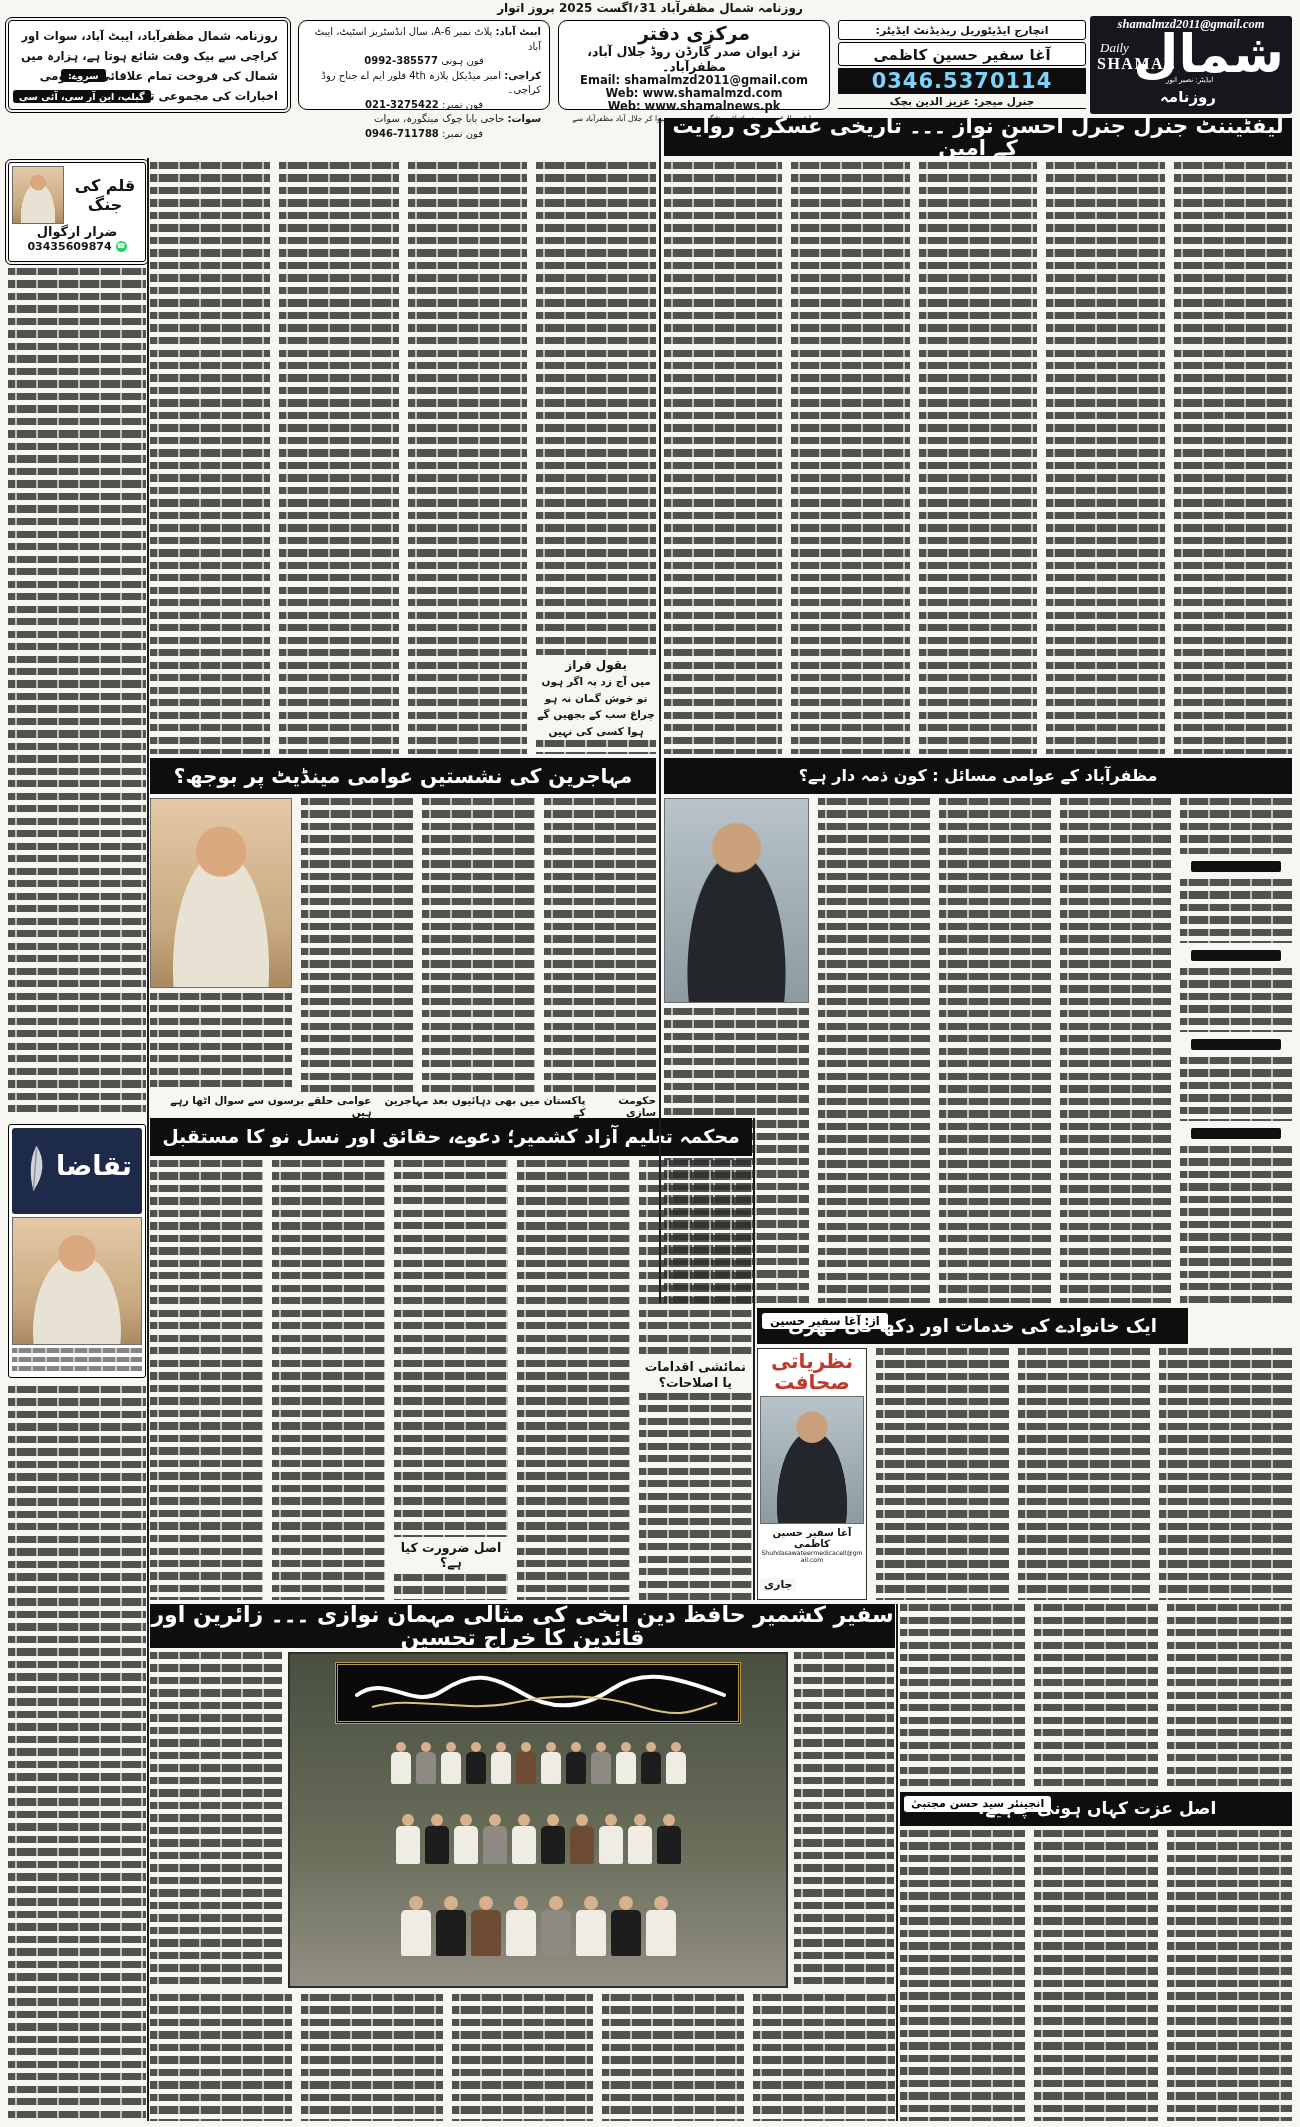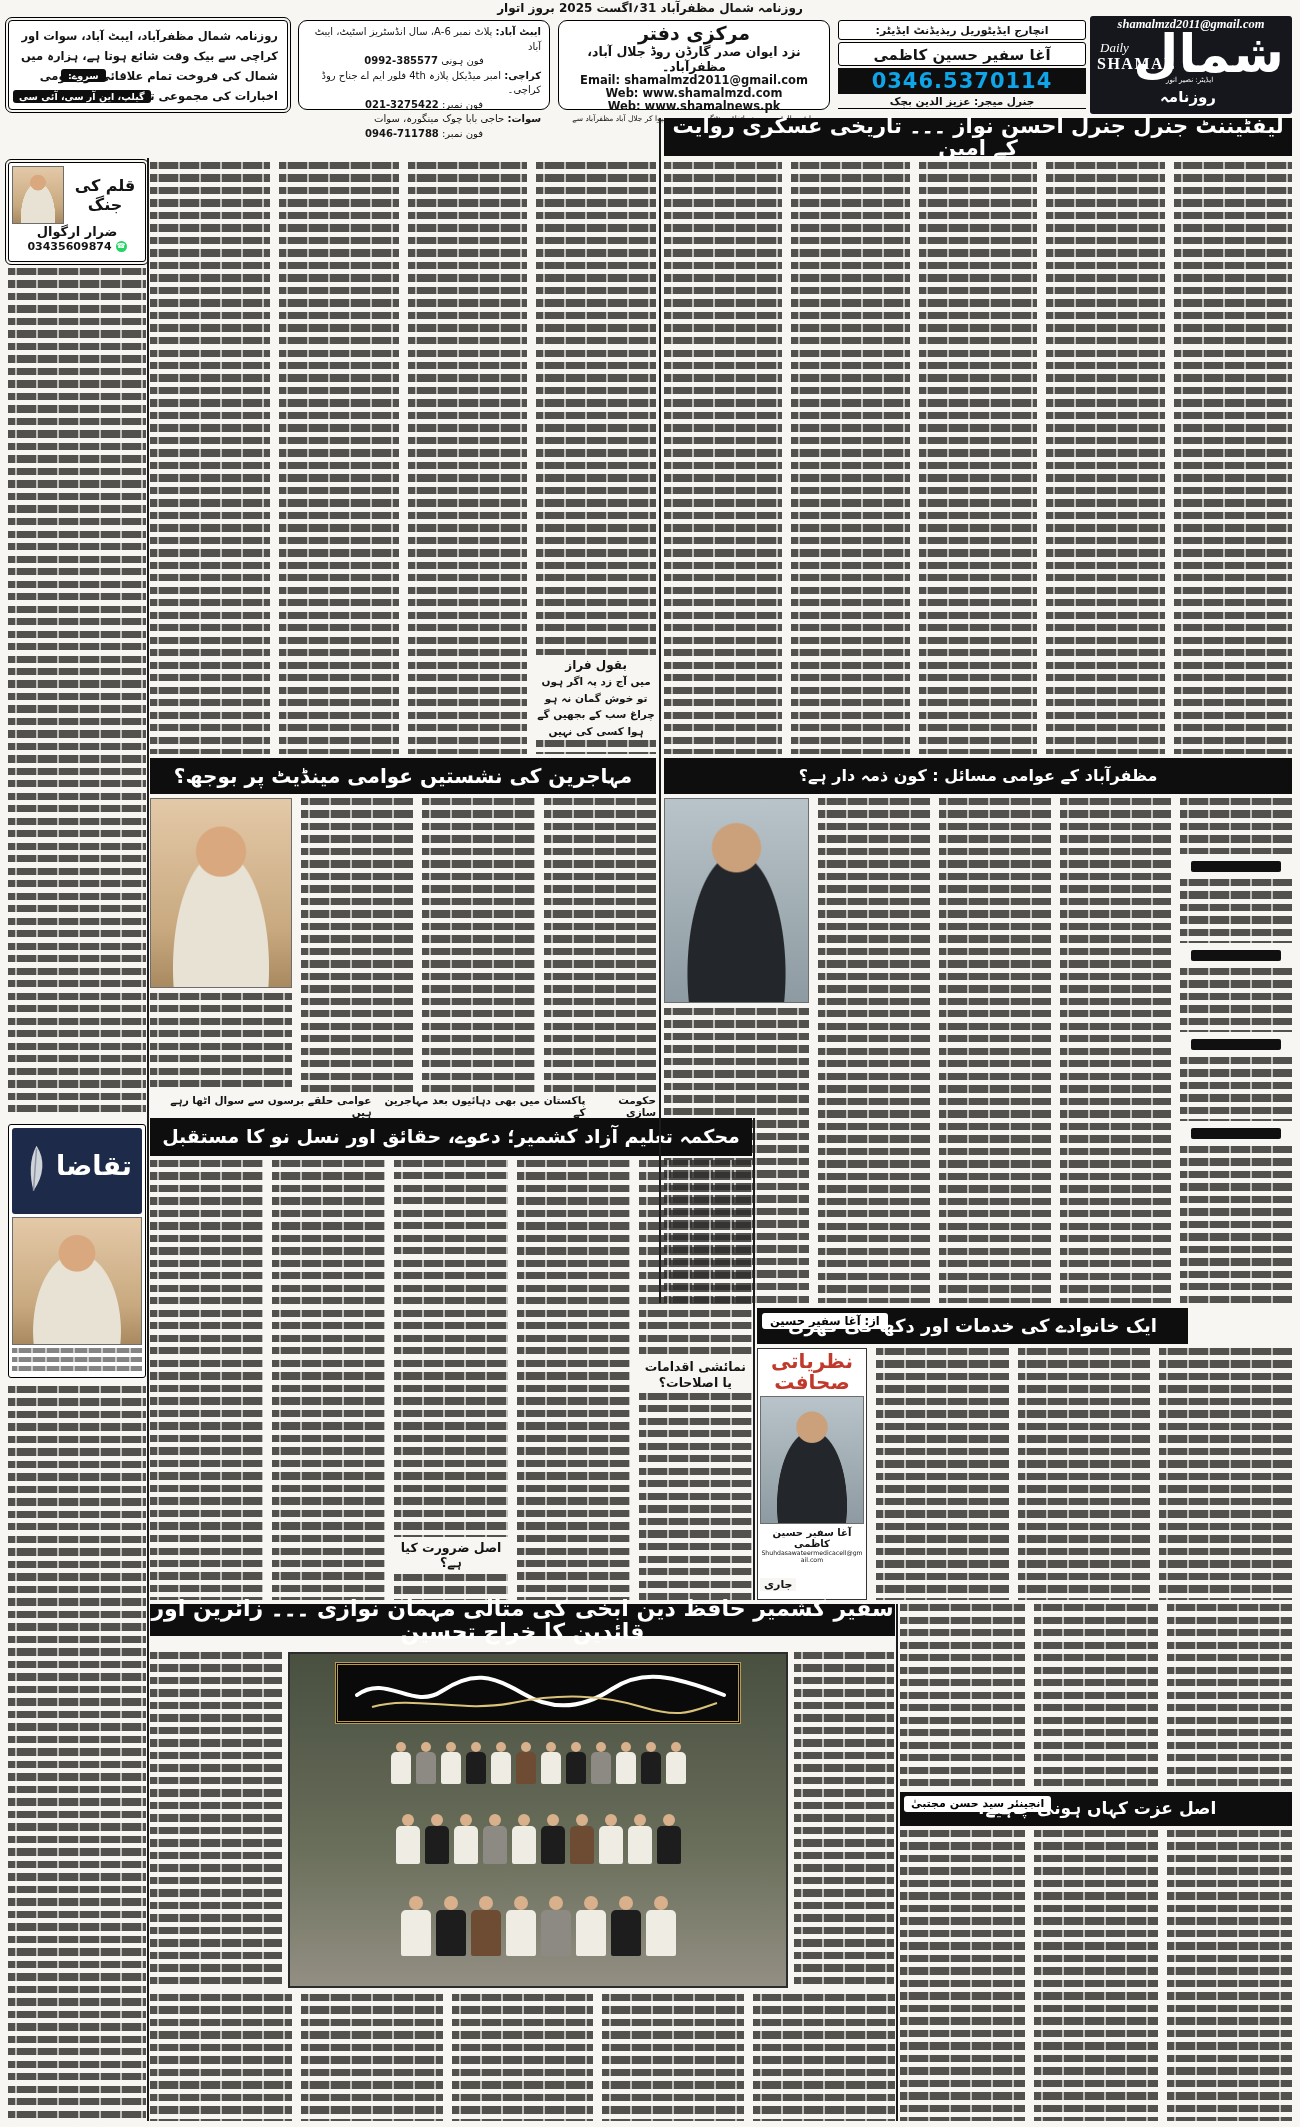--- a/index.html
+++ b/index.html
@@ -93,21 +93,21 @@
     <div style="font-size:12.5px;font-weight:bold;">نزد ایوان صدر گارڈن روڈ جلال آباد، مظفرآباد۔</div>
     <div class="ltr" style="font-size:11.5px;font-weight:bold;line-height:1.15;">Email: shamalmzd2011@gmail.com</div>
     <div class="ltr" style="font-size:11.5px;font-weight:bold;line-height:1.15;">Web: www.shamalmzd.com</div>
     <div class="ltr" style="font-size:11.5px;font-weight:bold;line-height:1.15;">Web: www.shamalnews.pk</div>
     <div style="font-size:7.5px;line-height:1.2;">پبلشر طارق حسین نے اتفاق پرنٹنگ پریس سے چھپوا کر جلال آباد مظفرآباد سے شائع کیا۔</div>
   </div>
 
   <div class="abs" style="left:838px;top:20px;width:248px;height:90px;">
     <div class="mbox" style="border-radius:3px;height:20px;font-size:11px;font-weight:bold;text-align:center;line-height:20px;">انچارج ایڈیٹوریل ریذیڈنٹ ایڈیٹر:</div>
     <div class="mbox" style="border-radius:3px;height:24px;margin-top:2px;font-size:15px;font-weight:bold;text-align:center;line-height:24px;">آغا سفیر حسین کاظمی</div>
-    <div class="ltr" style="background:#0e0e0e;color:#0ea5e9;height:26px;margin-top:2px;font-size:21px;font-weight:bold;text-align:center;line-height:26px;letter-spacing:1px;">0346.5370114</div>
+    <div class="ltr" style="background:#0e0e0e;color:#7dd3fc;height:26px;margin-top:2px;font-size:21px;font-weight:bold;text-align:center;line-height:26px;letter-spacing:1px;">0346.5370114</div>
     <div style="height:14px;font-size:10.5px;font-weight:bold;text-align:center;line-height:15px;border-bottom:1px solid #000;">جنرل میجر: عزیز الدین بچک</div>
   </div>
 
   <div class="abs" style="left:1090px;top:16px;width:202px;height:98px;background:#15171c;color:#fff;border-radius:3px;">
     <div class="ltr" style="position:absolute;top:1px;width:100%;text-align:center;font-family:'Liberation Serif',serif;font-style:italic;font-weight:bold;font-size:12.5px;">shamalmzd2011@gmail.com</div>
     <div class="ltr" style="position:absolute;left:10px;top:24px;font-family:'Liberation Serif',serif;font-style:italic;font-size:13px;">Daily</div>
     <div class="ltr" style="position:absolute;left:7px;top:39px;font-family:'Liberation Serif',serif;font-weight:bold;font-size:16px;letter-spacing:1.5px;">SHAMAL</div>
     <div style="position:absolute;left:76px;top:60px;font-size:7px;">ایڈیٹر: نصیر انور</div>
     <div style="position:absolute;right:8px;top:14px;font-size:52px;font-weight:bold;line-height:.95;">شمال</div>
     <div style="position:absolute;right:76px;top:72px;font-size:15px;font-weight:bold;">روزنامہ</div>
@@ -232,21 +232,21 @@
       <div style="text-align:center;font-size:20px;font-weight:bold;color:#c0392b;line-height:1.05;">نظریاتی</div>
       <div style="text-align:center;font-size:20px;font-weight:bold;color:#c0392b;line-height:1.05;">صحافت</div>
       <div class="portrait suit" style="width:100%;height:128px;margin:3px 0;"></div>
       <div style="text-align:center;font-size:10px;font-weight:bold;">آغا سفیر حسین کاظمی</div>
       <div class="ltr" style="text-align:center;font-size:6.2px;word-break:break-all;">Shuhdasawateermedicacell@gmail.com</div>
     </div>
   </div>
 
   <div class="abs" style="left:760px;top:1578px;background:#f7f6f3;font-size:11px;font-weight:bold;padding:0 4px;">جاری</div>
 
-  <div class="abs band" style="left:150px;top:1604px;width:745px;height:32px;font-size:22px;">سفیر کشمیر حافظ دین ابخی کی مثالی مہمان نوازی ۔۔۔ زائرین اور قائدین کا خراج تحسین</div>
+  <div class="abs band" style="left:150px;top:1604px;width:745px;height:44px;font-size:22px;">سفیر کشمیر حافظ دین ابخی کی مثالی مہمان نوازی ۔۔۔ زائرین اور قائدین کا خراج تحسین</div>
 
   <div class="abs cols" style="left:900px;top:1604px;width:392px;height:182px;">
     <div class="sim"></div>
     <div class="sim"></div>
     <div class="sim"></div>
   </div>
 
   <div class="abs" style="left:288px;top:1652px;width:500px;height:336px;border:2px solid #2c2c2c;box-sizing:border-box;
        background:linear-gradient(180deg,#49503f 0%,#5c6150 35%,#6b705c 60%,#938f83 100%);overflow:hidden;">
     <div style="position:absolute;left:45px;top:8px;width:406px;height:62px;background:#0a0a0a;border:3px double #b89b4e;box-sizing:border-box;">

